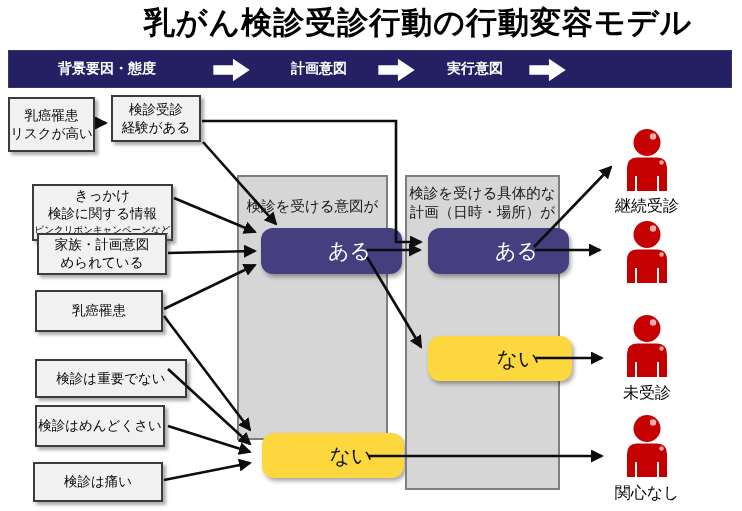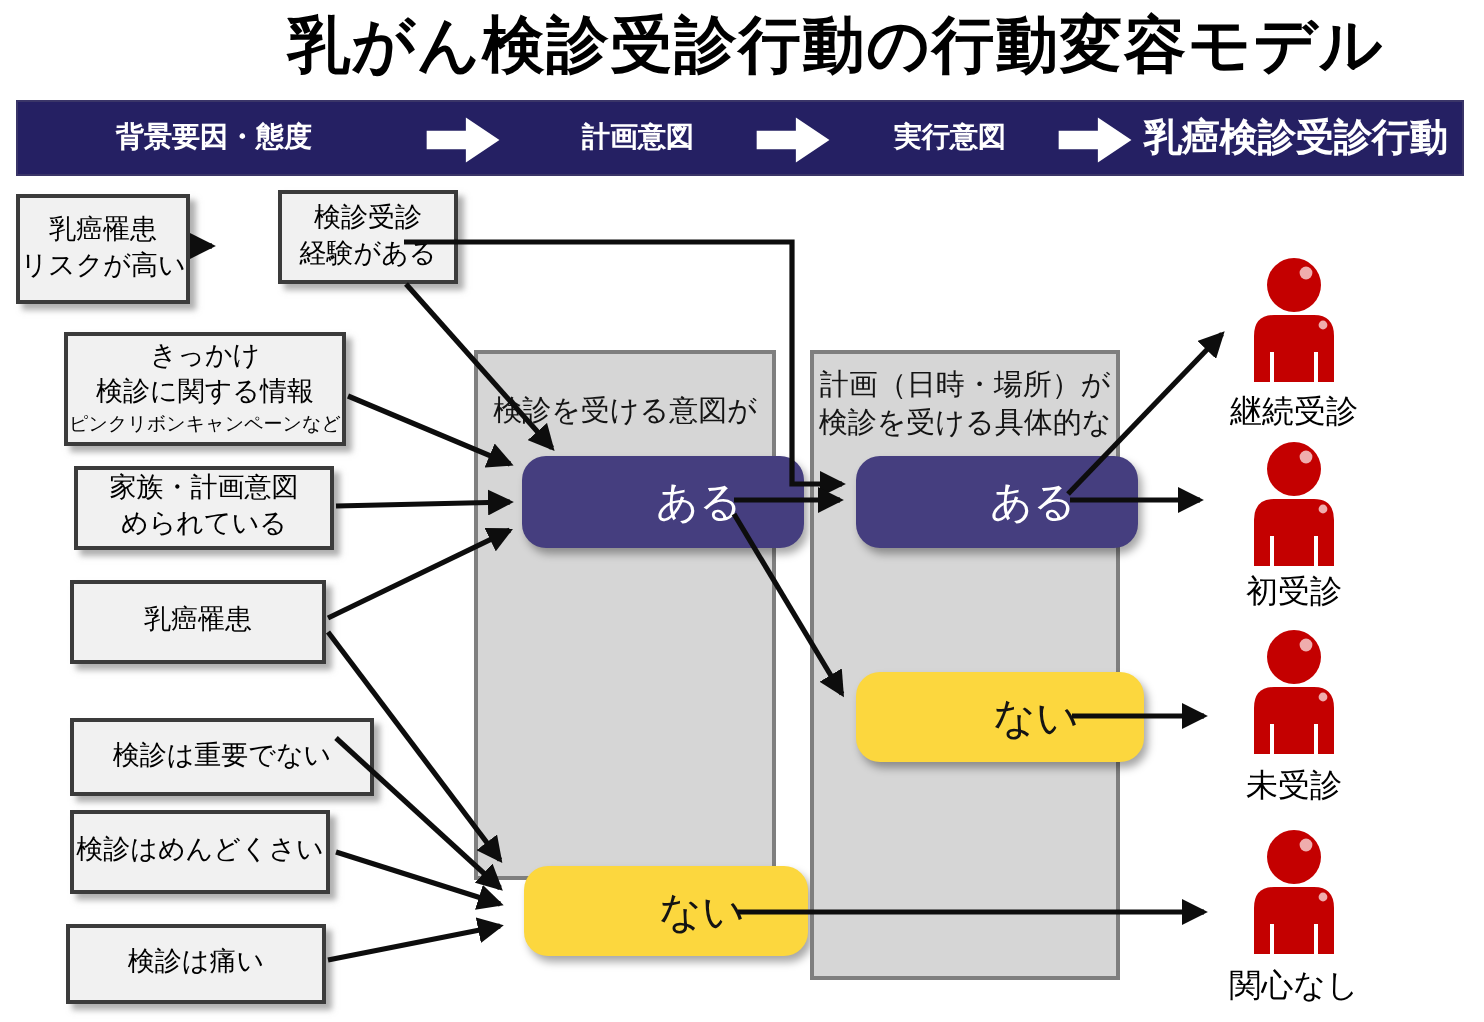--- a/index.html
+++ b/index.html
@@ -55,22 +55,22 @@
   .factor{
     position:absolute; background:var(--factor-bg,#f1f1f1);
     border:2px solid var(--factor-border,#3b3b3b);
     box-shadow:3px 3px 3px rgba(110,110,110,0.55);
     display:flex; flex-direction:column; align-items:center; justify-content:center;
     text-align:center; font-size:13.5px; line-height:1.32; color:#000; box-sizing:border-box;
     white-space:nowrap;
   }
   .factor .note{font-size:9.5px; margin-top:1px;}
   .f1{left:8px;  top:97px;  width:87px;  height:55px;}
-  .f2{left:111px;top:95px;  width:90px;  height:47px;margin-left:28px;}
-  .f3{left:32px; top:166px; width:141px; height:57px;}
+  .f2{left:111px;top:95px;  width:90px;  height:47px;}
+  .f3{left:32px; top:184px; width:141px; height:57px;font-family:Liberation Mono, monospace;}
   .f4{left:37px; top:233px; width:130px; height:42px;}
   .f5{left:35px; top:290px; width:128px; height:42px;}
   .f6{left:35px; top:348px; width:152px; height:39px;margin-top:11px;}
   .f7{left:35px; top:405px; width:130px; height:42px;}
   .f8{left:33px; top:462px; width:130px; height:40px;}
   
   .person{position:absolute; width:44px; height:64px;}
   .p1{left:625px; top:129px;}
   .p2{left:625px; top:221px;}
   .p3{left:625px; top:315px;}
@@ -101,33 +101,32 @@
         <polygon points="0,10 21,10 21,3 39,15 21,27 21,20 0,20" fill="#ffffff"></polygon>
       </svg>
     <span class="stage s1">計画意図</span>
     <svg class="block-arrow ba2" viewBox="0 0 40 30">
         <polygon points="0,10 21,10 21,3 39,15 21,27 21,20 0,20" fill="#ffffff"></polygon>
       </svg>
     <span class="stage s2">実行意図</span>
     <svg class="block-arrow ba3" viewBox="0 0 40 30">
         <polygon points="0,10 21,10 21,3 39,15 21,27 21,20 0,20" fill="#ffffff"></polygon>
       </svg>
-    <span class="stage s3">乳癌検診受診行動</span>
   </div>
 
   <div class="panel panel-intention">
     <div class="panel-label">検診を受ける意図が</div>
     <div class="pill yes">ある</div>
     <div class="pill no">ない</div>
   </div>
 
   <div class="panel panel-plan">
     <div class="panel-label">
+      <span>検診を受ける具体的な</span>
       <span>計画（日時・場所）が</span>
-      <span>検診を受ける具体的な</span>
     </div>
     <div class="pill yes">ある</div>
     <div class="pill no">ない</div>
   </div>
 
   <div class="factor f1">
     <span>乳癌罹患</span>
     <span>リスクが高い</span>
   </div>
   <div class="factor f2">
@@ -167,21 +166,20 @@
   <div class="person-label pl1">継続受診</div>
 
   <svg class="person p2" viewBox="0 0 44 64">
     <circle cx="22" cy="13.5" r="13.5" fill="var(--person-red,#c40000)"></circle>
     <circle cx="28" cy="7.5" r="3.2" fill="#efadad"></circle>
     <path d="M2,62 L2,39 Q2,28.5 12,28.5 L32,28.5 Q42,28.5 42,39 L42,62 Z" fill="var(--person-red,#c40000)"></path>
     <circle cx="36.5" cy="33.5" r="2.2" fill="#efadad"></circle>
     <line x1="11" y1="47" x2="11" y2="62" stroke="#ffffff" stroke-width="2"></line>
     <line x1="33" y1="47" x2="33" y2="62" stroke="#ffffff" stroke-width="2"></line>
   </svg>
-  <div class="person-label pl2">初受診</div>
 
   <svg class="person p3" viewBox="0 0 44 64">
     <circle cx="22" cy="13.5" r="13.5" fill="var(--person-red,#c40000)"></circle>
     <circle cx="28" cy="7.5" r="3.2" fill="#efadad"></circle>
     <path d="M2,62 L2,39 Q2,28.5 12,28.5 L32,28.5 Q42,28.5 42,39 L42,62 Z" fill="var(--person-red,#c40000)"></path>
     <circle cx="36.5" cy="33.5" r="2.2" fill="#efadad"></circle>
     <line x1="11" y1="47" x2="11" y2="62" stroke="#ffffff" stroke-width="2"></line>
     <line x1="33" y1="47" x2="33" y2="62" stroke="#ffffff" stroke-width="2"></line>
   </svg>
   <div class="person-label pl3">未受診</div>

